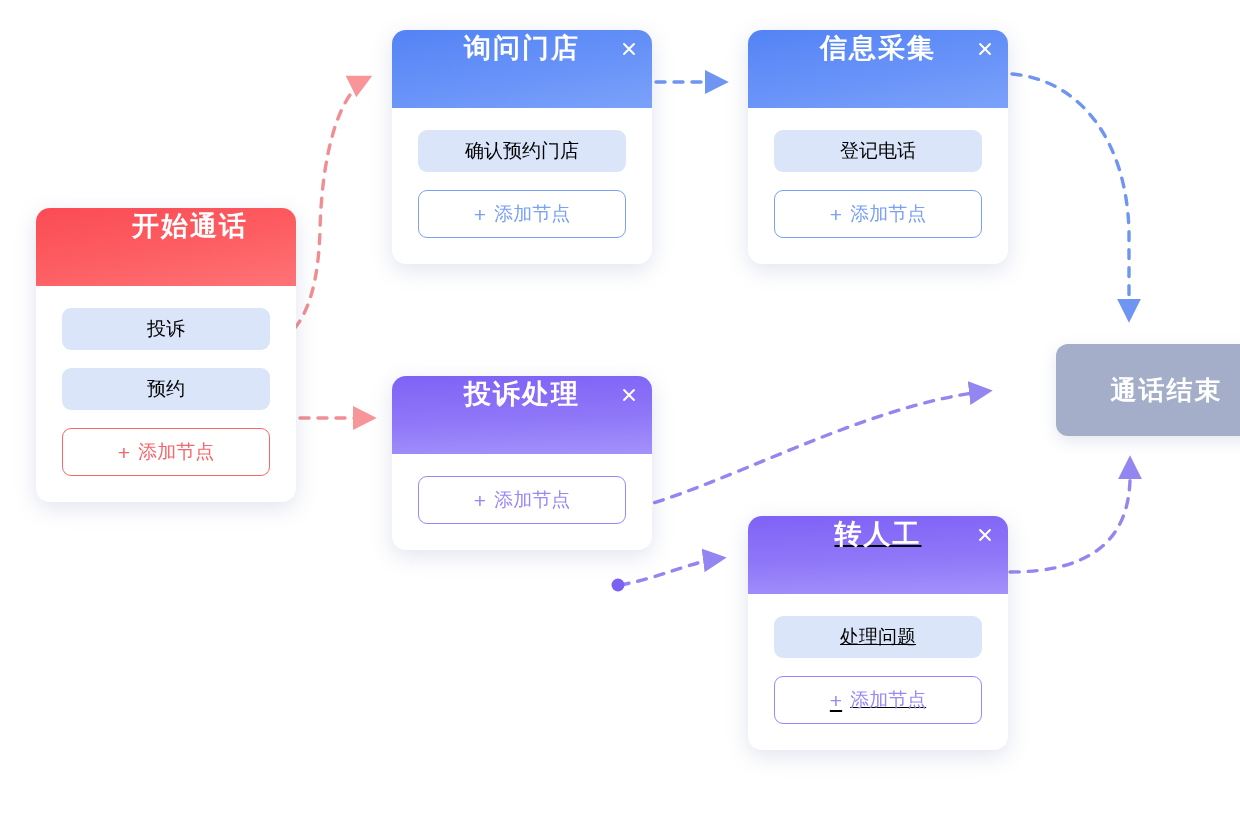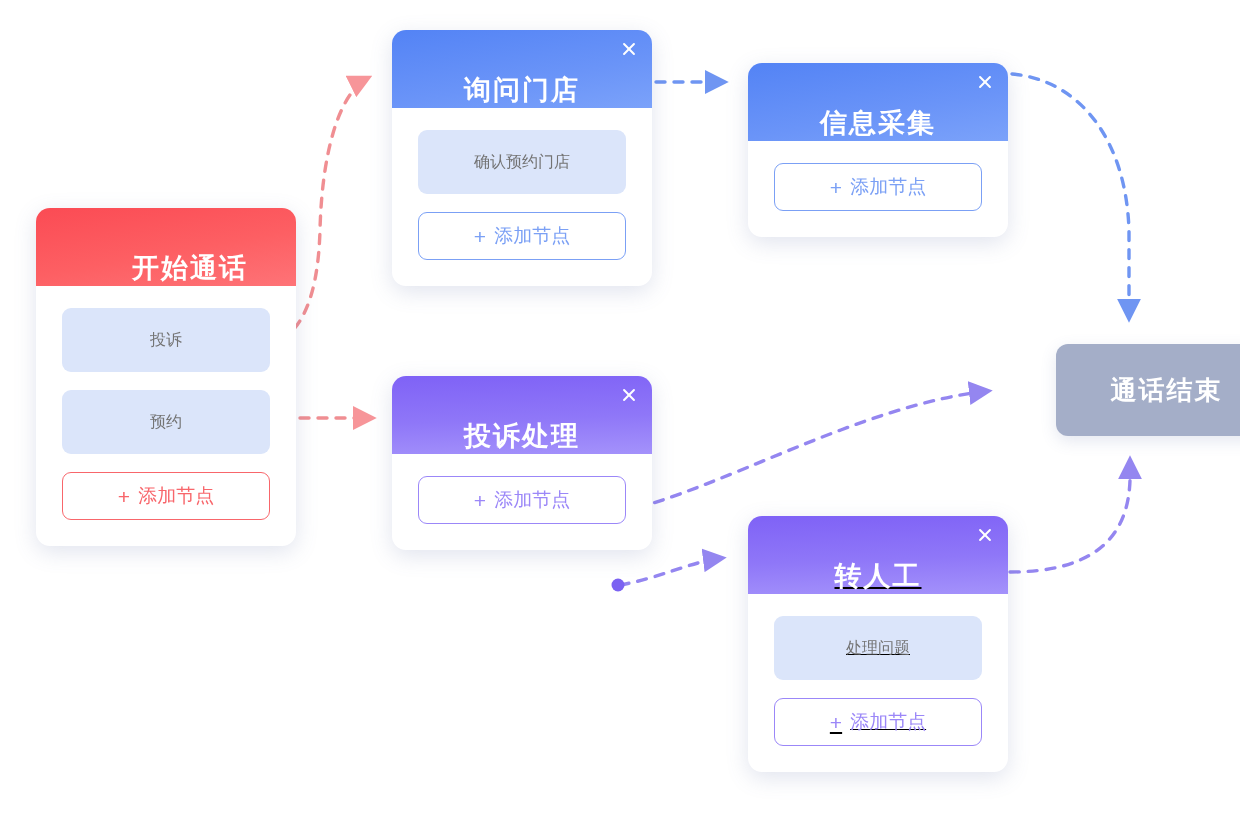--- a/index.html
+++ b/index.html
@@ -31,21 +31,21 @@
     background: #ffffff;
     border-radius: 14px;
     box-shadow: 0 6px 22px rgba(90, 105, 160, 0.18);
     z-index: 2;
     overflow: hidden;
   }
   .node-header {
     position: relative;
     height: 78px;
     display: flex;
-    align-items: flex-end;
+    align-items: flex-start;
     justify-content: center;
     color: #ffffff;
     font-size: 27px;
     font-weight: bold;
     letter-spacing: 2px;
   }
   .node-header.red    { background: linear-gradient(170deg, #fb4b54 0%, #fd5f63 55%, #fe7377 100%); padding-left: 48px; }
   .node-header.blue   { background: linear-gradient(170deg, #5383f5 0%, #6a94f8 60%, #7ba2fa 100%); }
   .node-header.purple { background: linear-gradient(178deg, #7f62f6 0%, #8f77f8 55%, #a492fb 100%); }
 
@@ -71,25 +71,25 @@
   .close-icon::before { transform: rotate(45deg); }
   .close-icon::after  { transform: rotate(-45deg); }
 
   .node-body {
     padding: 22px 26px 26px 26px;
     display: flex;
     flex-direction: column;
     gap: 18px;
   }
   .branch-pill {
-    height: 64px;
+    height: 42px;
     border-radius: 9px;
     background: #dbe5fa;
-    color: #737373;
-    font-size: 16px;
+    color: #000000;
+    font-size: 19px;
     display: flex;
     align-items: center;
     justify-content: center;
     cursor: pointer;
   }
   .add-node-btn {
     height: 48px;
     border-radius: 9px;
     border: 1.6px solid #7ba0f5;
     background: #ffffff;
@@ -189,26 +189,29 @@
       <div class="branch-pill">
         <span>确认预约门店</span>
       </div>
       <button class="add-node-btn">
         <span class="plus">+</span>
         <span>添加节点</span>
       </button>
     </div>
   </div>
 
-  <div class="node" style="left:748px; top:30px; width:260px;margin-top:33px;">
+  <div class="node" style="left:748px; top:30px; width:260px;">
     <div class="node-header blue">
       <span>信息采集</span>
       <span class="close-icon"></span>
     </div>
     <div class="node-body">
+      <div class="branch-pill">
+        <span>登记电话</span>
+      </div>
       <button class="add-node-btn">
         <span class="plus">+</span>
         <span>添加节点</span>
       </button>
     </div>
   </div>
 
   <div class="node" style="left:392px; top:376px; width:260px;">
     <div class="node-header purple">
       <span>投诉处理</span>

